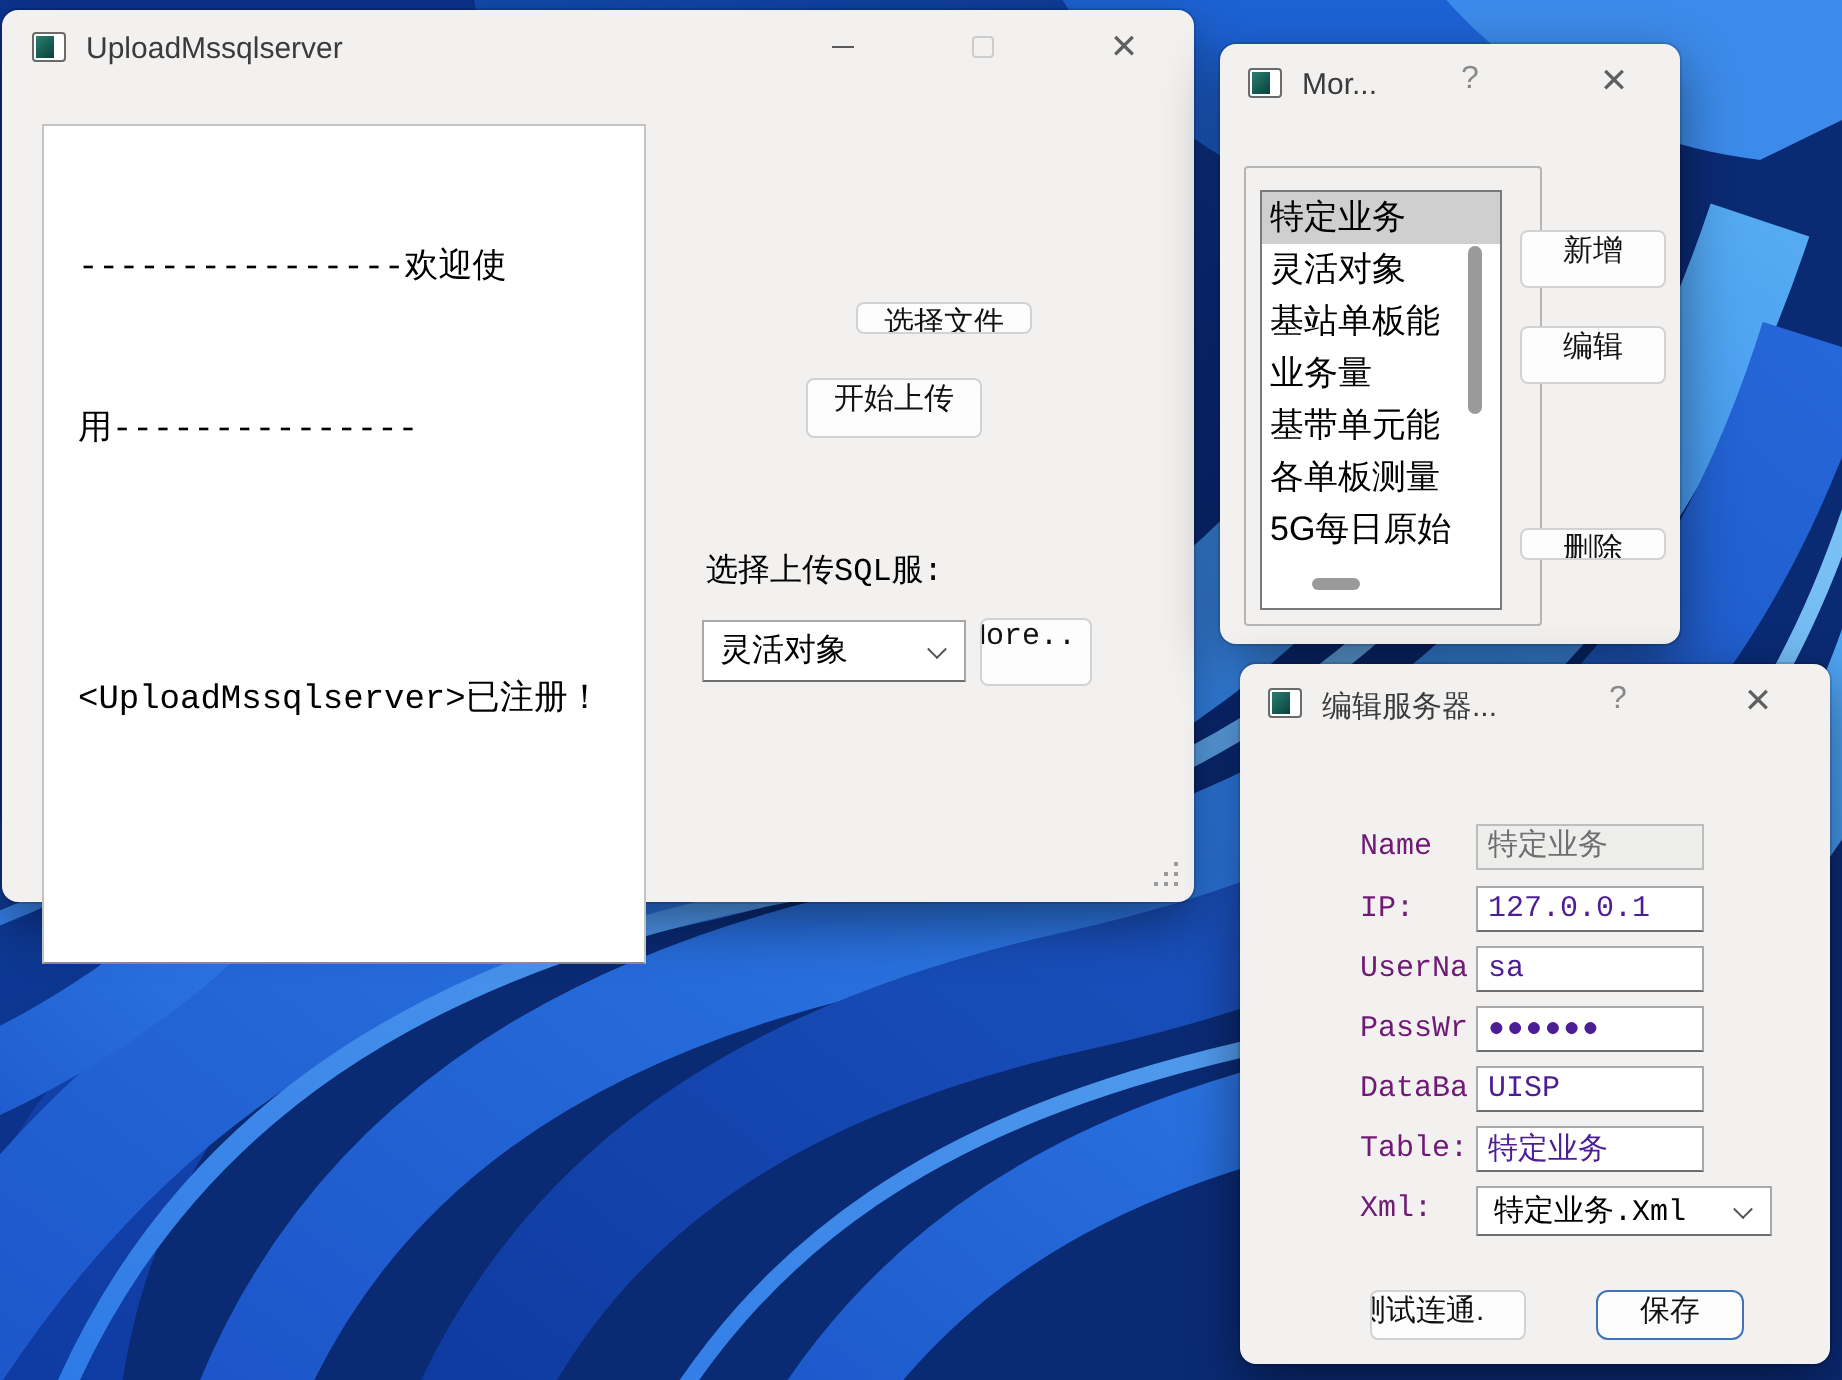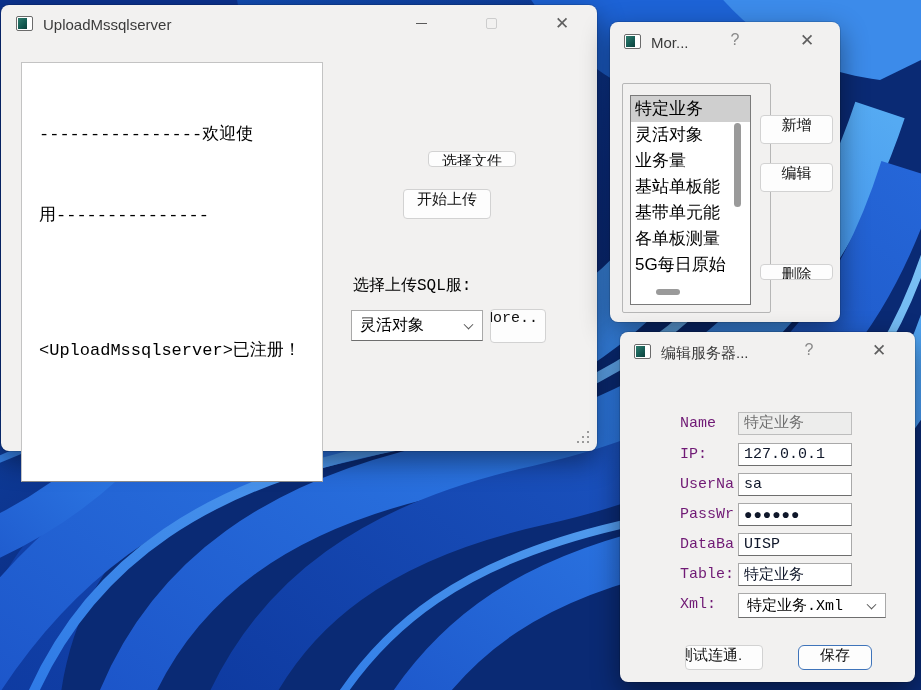--- a/index.html
+++ b/index.html
@@ -23,21 +23,21 @@
   .glyph-min { width:11px; height:0; border-top:1.4px solid #5a5a5a; }
   .glyph-max { width:11px; height:11px; border:1.4px solid #cdcdcd; border-radius:2px; }
   .glyph-x  { font-size:17px; color:#5f5f5f; font-weight:300; }
   .glyph-q  { font-size:16px; color:#8a8a8a; }
 
   
   .btn { position:absolute; background:#fdfdfd; border:1px solid #d2d2d2; border-radius:4px;
          display:flex; justify-content:center; font-size:15px; color:#111;
          overflow:hidden; white-space:nowrap; }
   .textbox { position:absolute; background:#fff; border:1px solid #a9a9a9; border-bottom-color:#6e6e6e;
-             font-size:15px; color:#0f172a; padding:0 5px; }
+             font-size:15px; color:#4c1d95; padding:0 5px; }
   input.textbox { outline:none; }
   .combo { position:absolute; background:#fff; border:1px solid #a9a9a9; border-bottom-color:#6e6e6e;
            display:flex; align-items:center; font-size:16px; color:#000; padding:0 8px; }
   .chev { position:absolute; right:10px; top:50%; width:7px; height:7px;
           border-right:1.6px solid #555; border-bottom:1.6px solid #555;
           transform:translateY(-70%) rotate(45deg); }
 
   
   #main-log { position:absolute; left:20px; top:57px; width:302px; height:420px;
               background:#fff; border:1px solid #c3c3c3; border-bottom-color:#8a8a8a;
@@ -166,22 +166,22 @@
       </div>
   </div>
 
   <div class="groupbox" style="left:12px; top:61px; width:149px; height:230px;">
     <span class="grouplabel mono">SQL服务器</span>
   </div>
 
   <div id="server-list">
     <div class="list-item selected">特定业务</div>
     <div class="list-item">灵活对象</div>
+    <div class="list-item">基站单板能</div>
     <div class="list-item">业务量</div>
-    <div class="list-item">基站单板能</div>
     <div class="list-item">基带单元能</div>
     <div class="list-item">各单板测量</div>
     <div class="list-item">5G每日原始</div>
     <div class="vthumb"></div>
     <div class="hthumb"></div>
   </div>
 
   <div class="btn" style="left:150px; top:93px; width:73px; height:29px;">
     <span>新增</span>
   </div>

